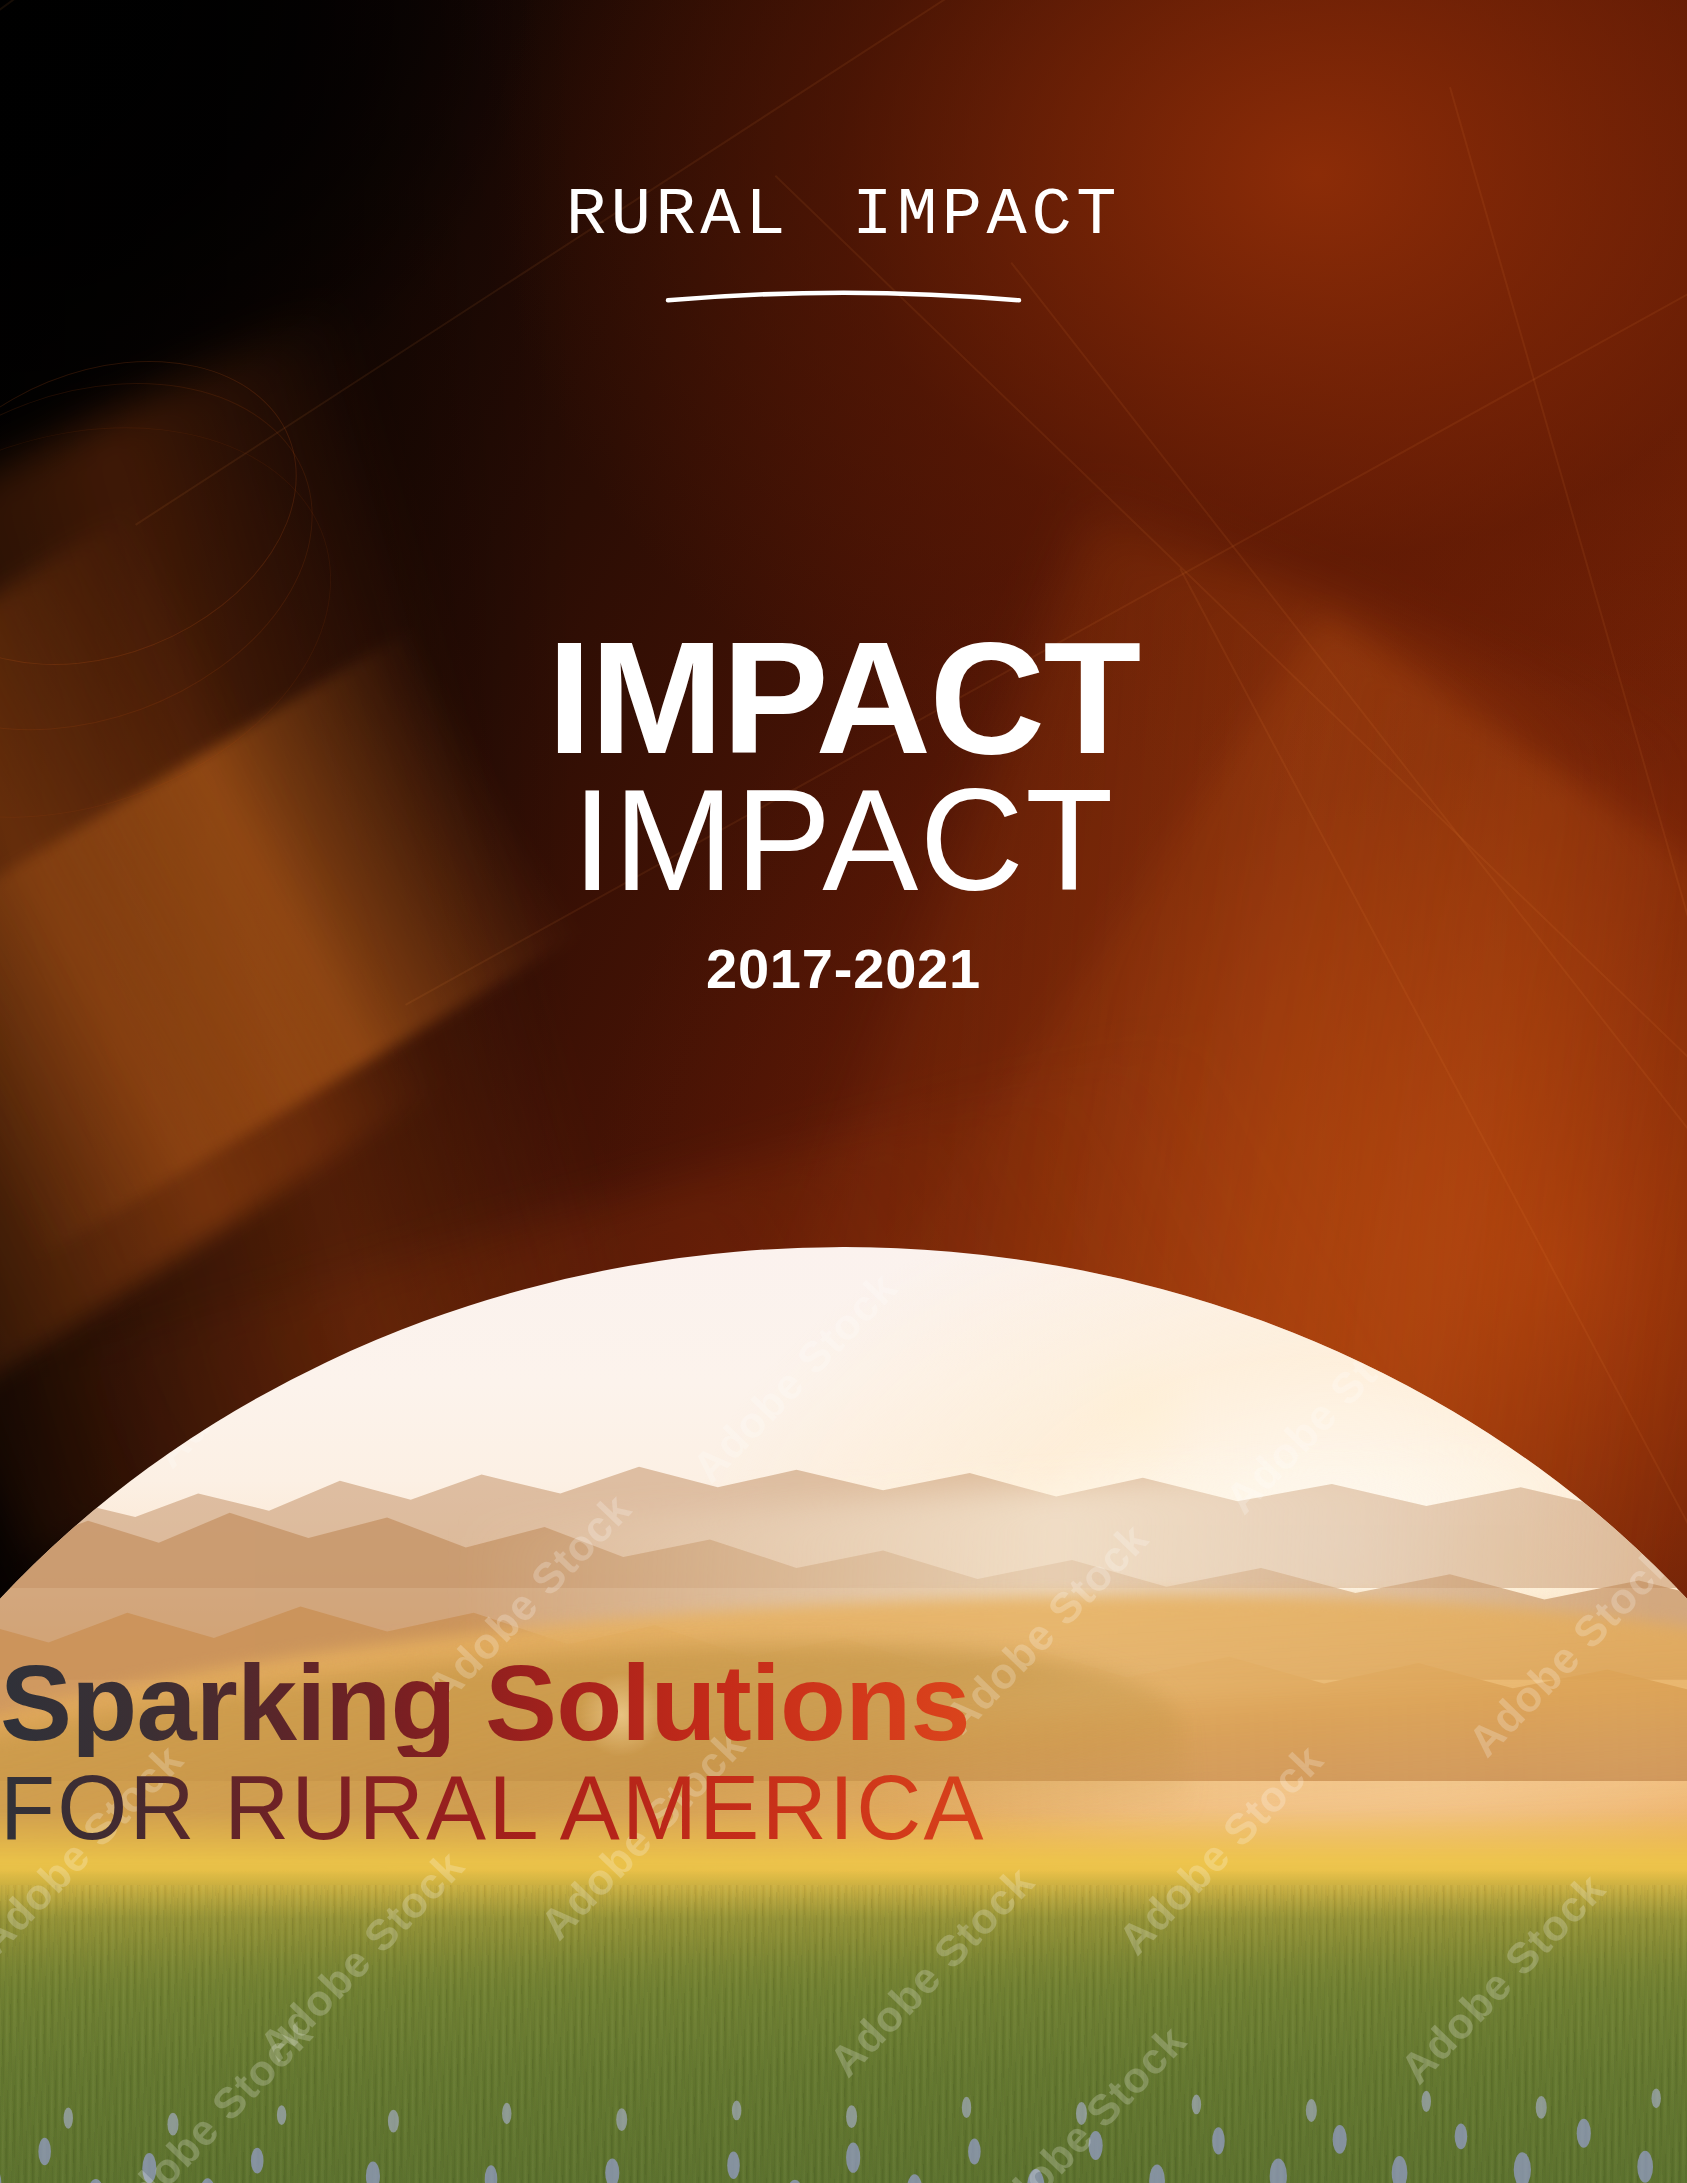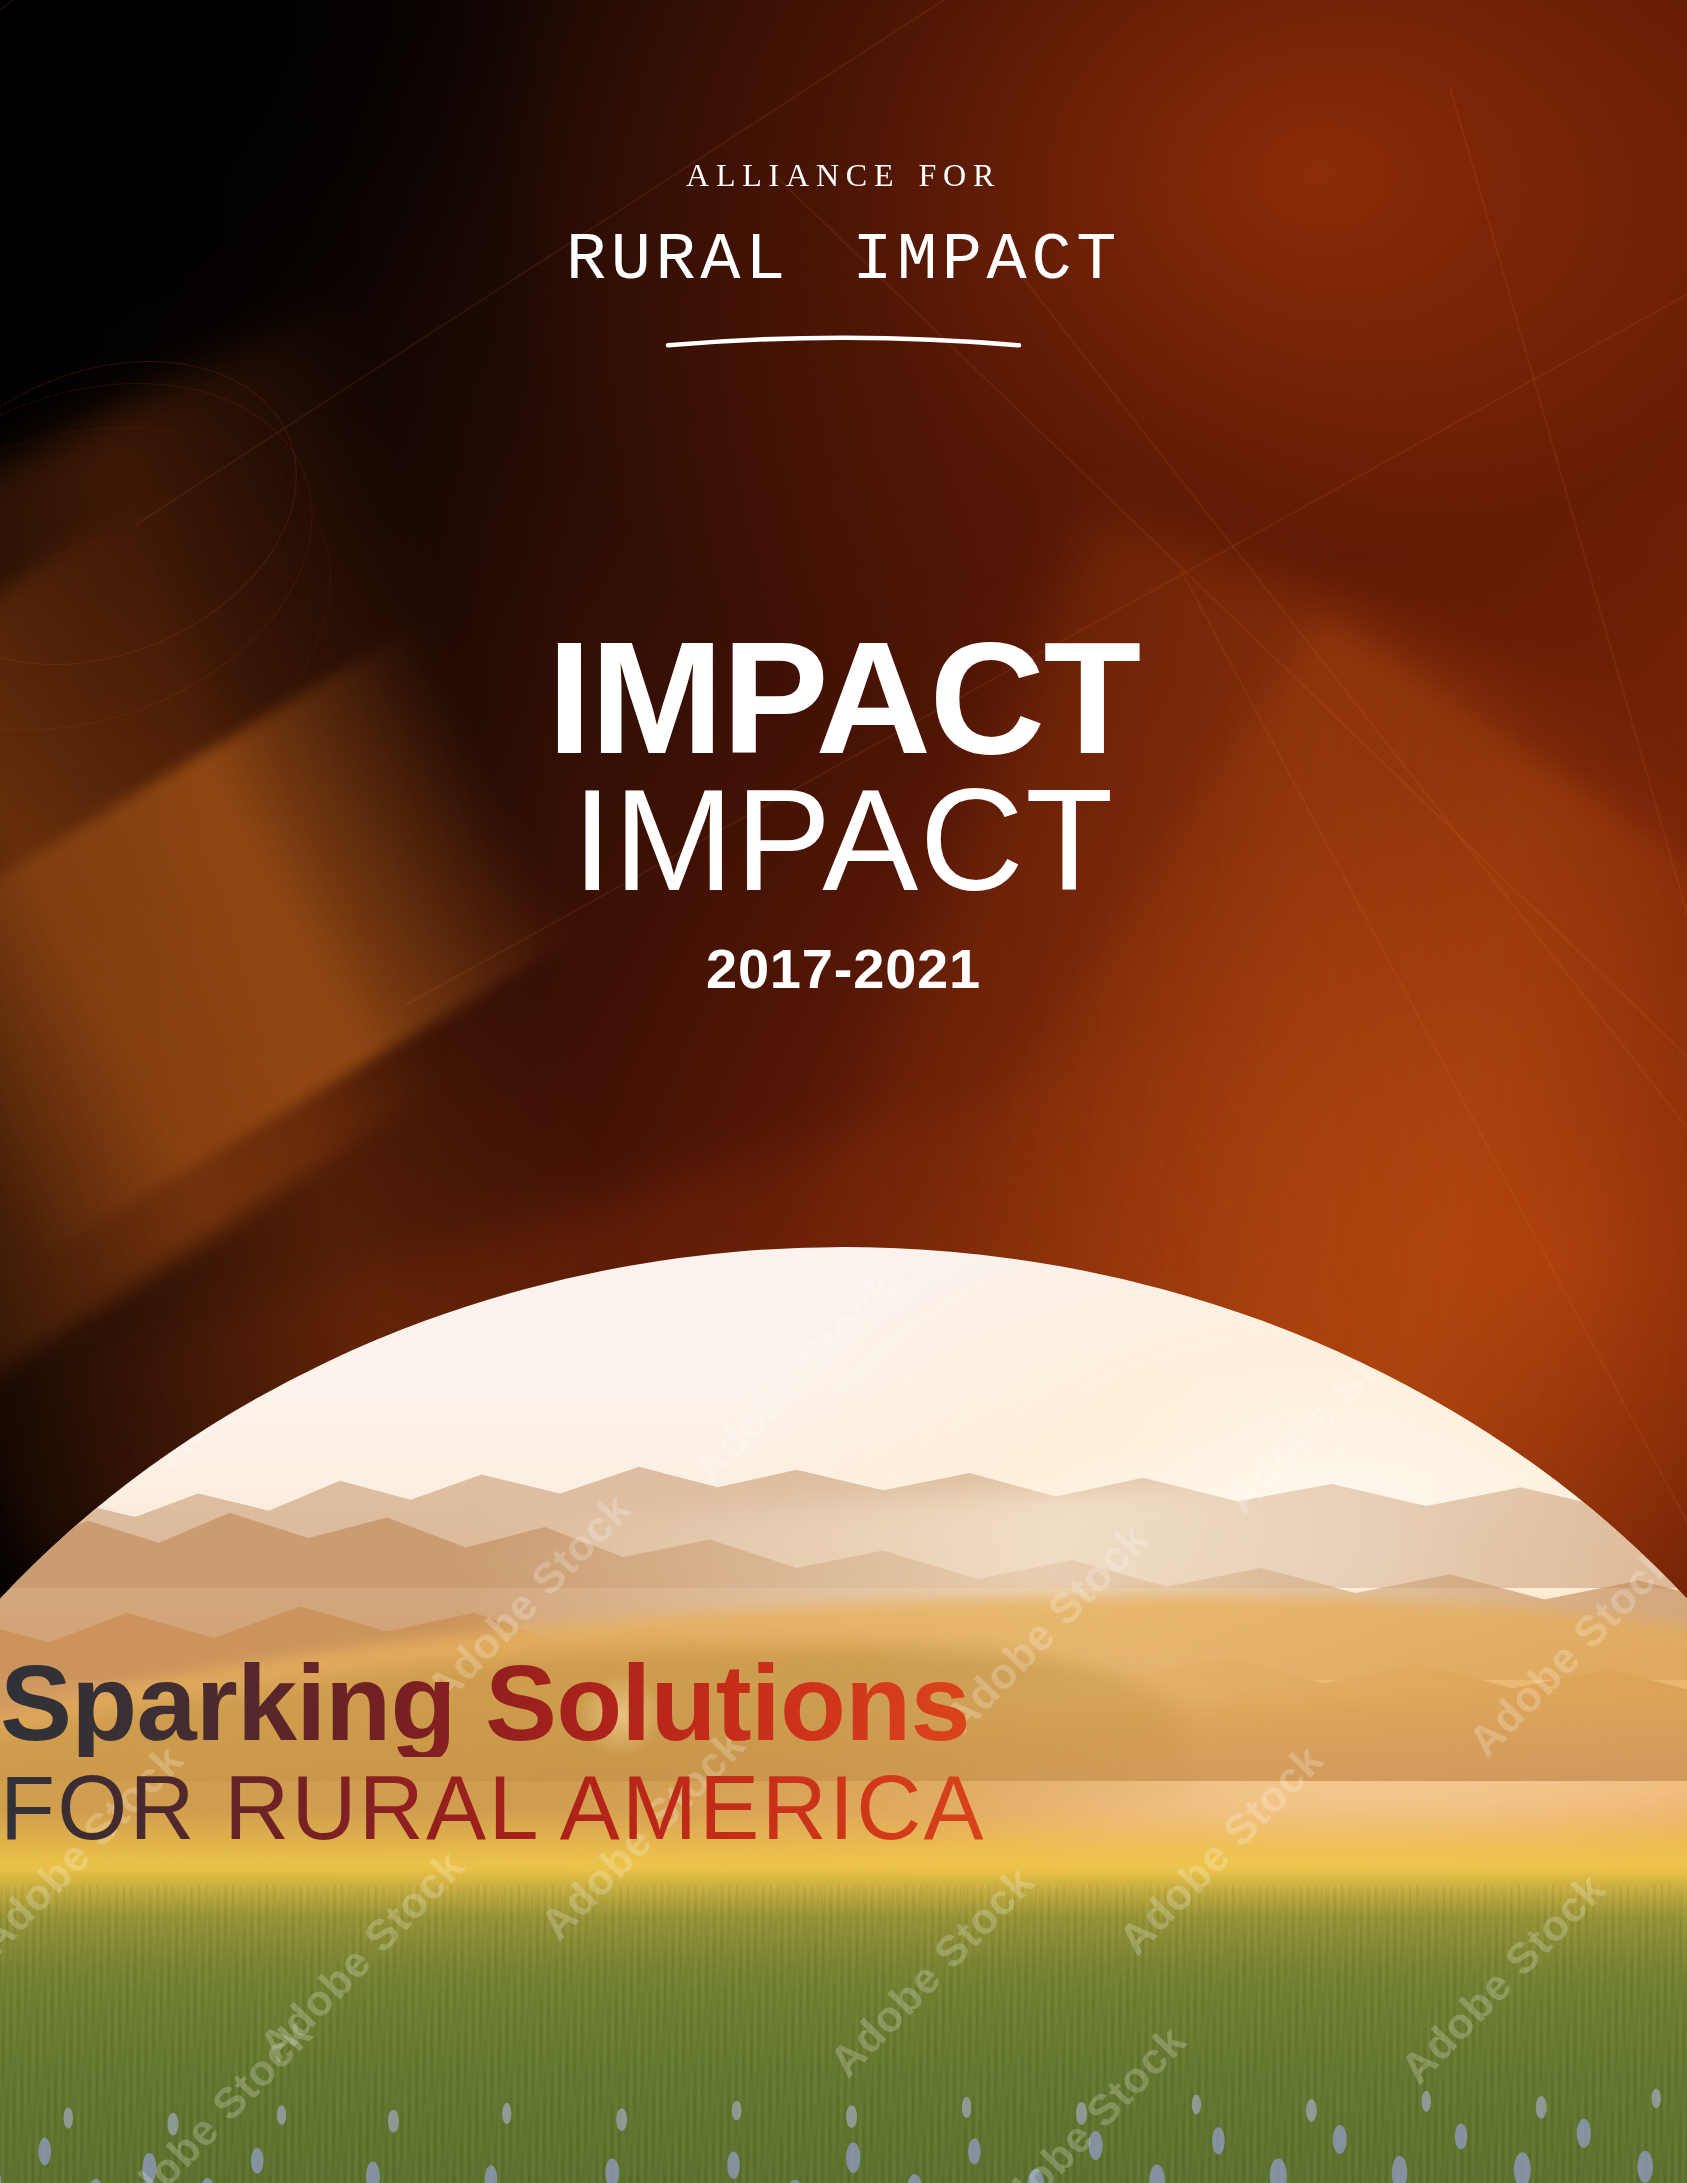--- a/index.html
+++ b/index.html
@@ -323,21 +323,20 @@
   <div class="facet f4"></div>
   <div class="facet f5"></div>
   <div class="facet f6"></div>
   <div class="facet f7"></div>
 
   <div class="swirl w1"></div>
   <div class="swirl w2"></div>
   <div class="swirl w3"></div>
 
   <div class="logo">
-    <div class="logo-line1">Alliance for</div>
     <div class="logo-line2">Rural Impact</div>
     <div class="logo-rule">
       <svg width="357" height="23" viewBox="0 0 470 30" xmlns="http://www.w3.org/2000/svg" aria-hidden="true">
         <path d="M4 24 Q235 4 466 24" stroke="#ffffff" stroke-width="6" fill="none" stroke-linecap="round"></path>
       </svg>
     </div>
   </div>
 
   <div class="title-block">
     <div class="title-impact">IMPACT</div>

